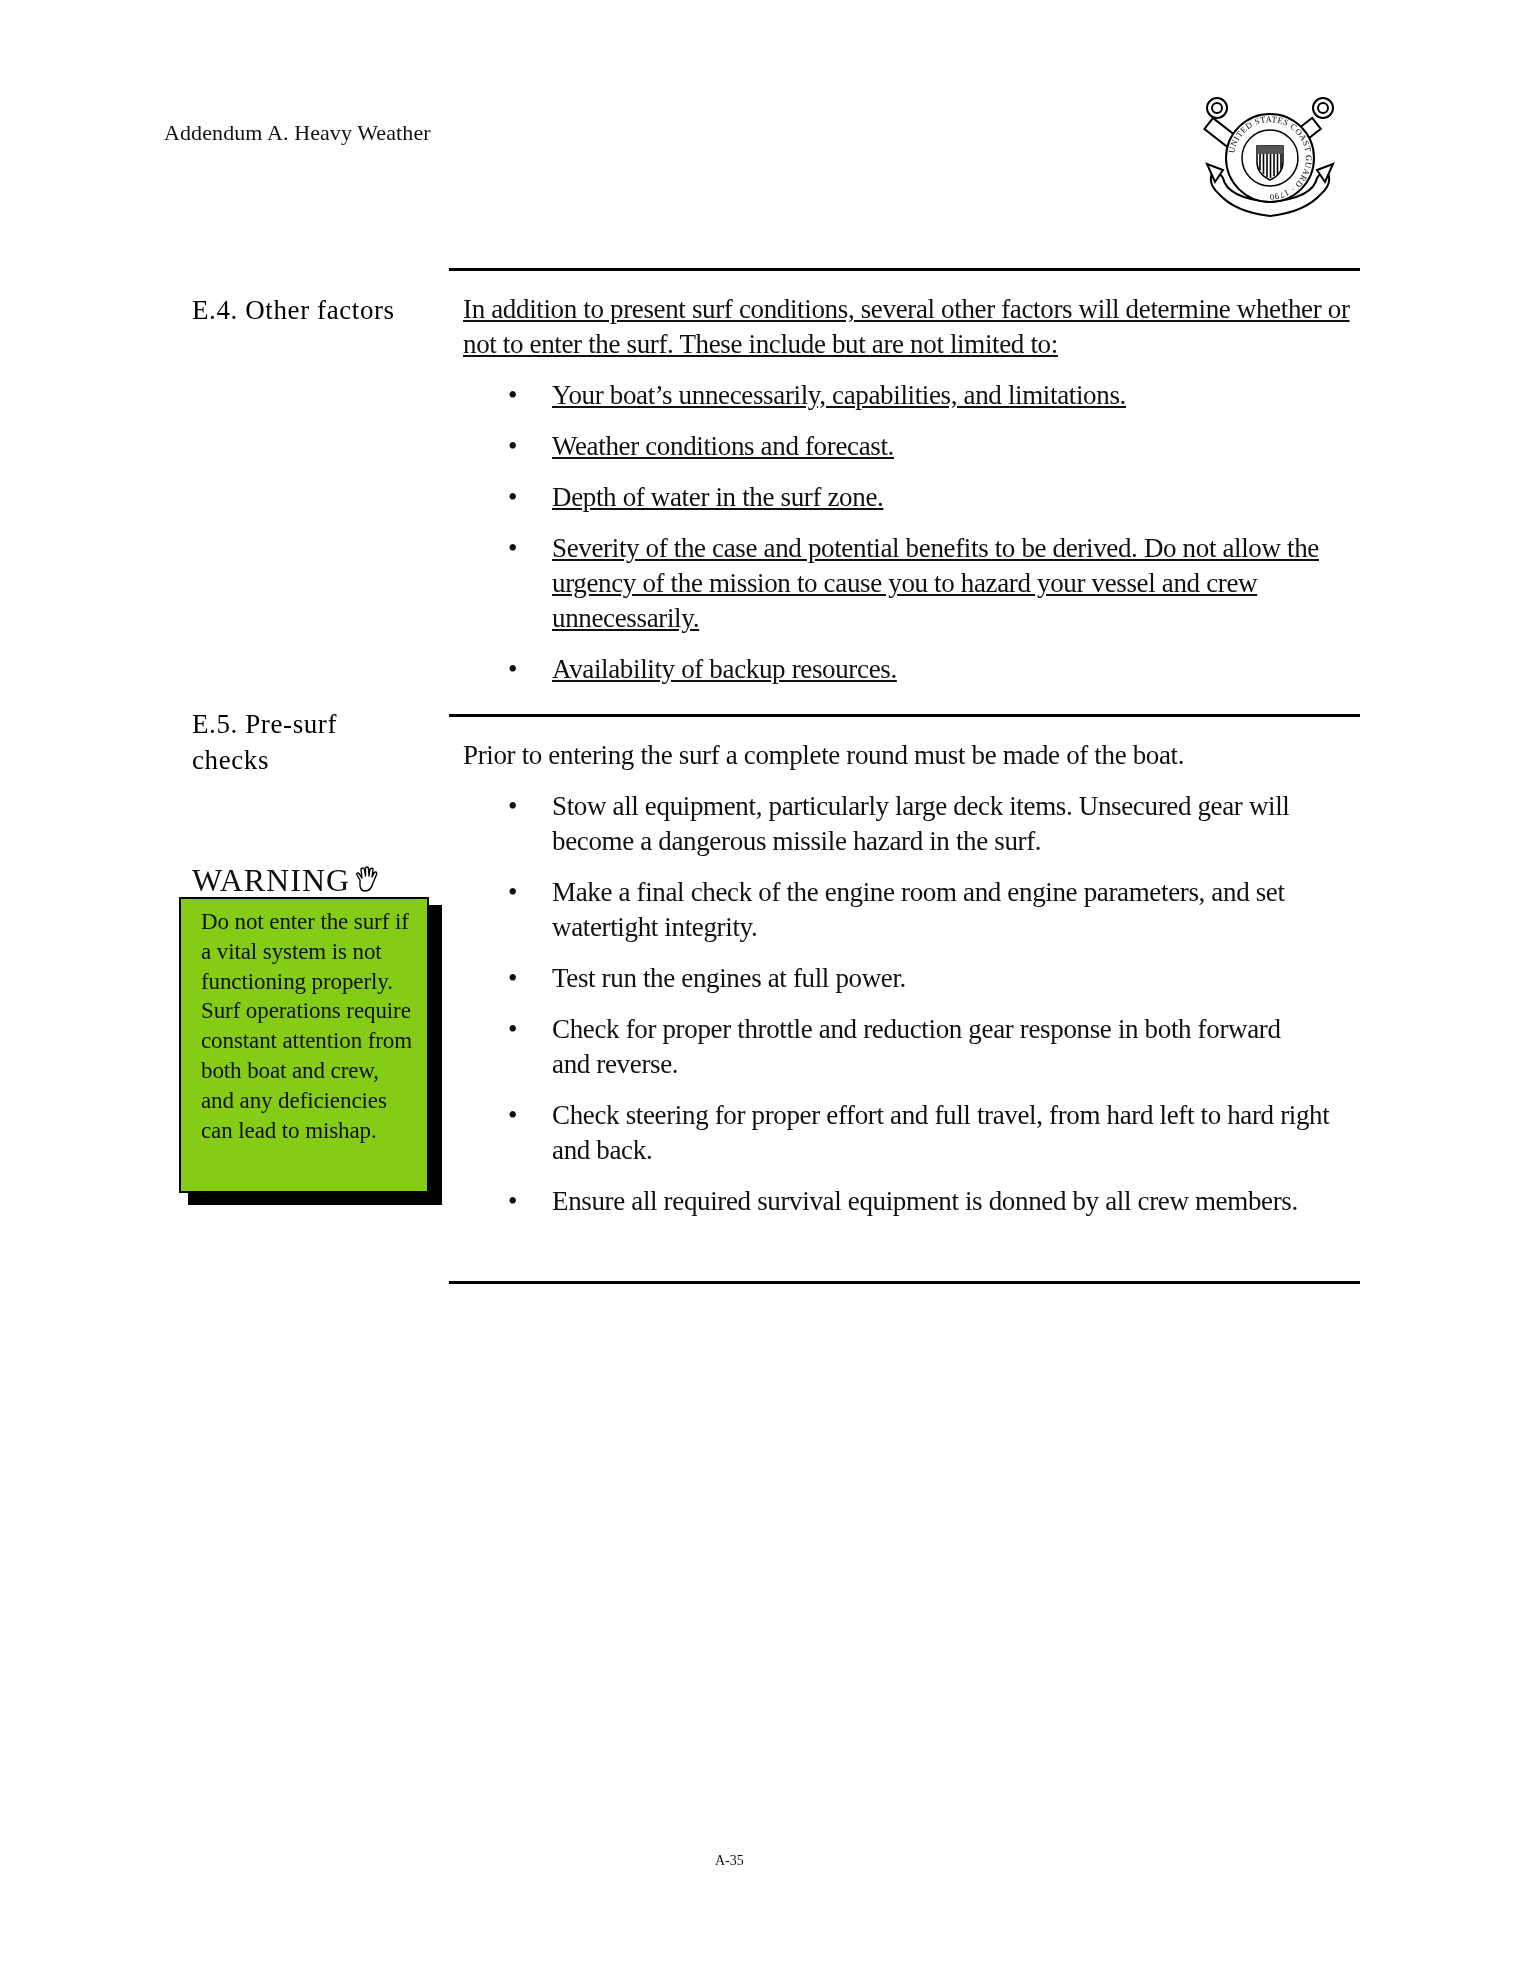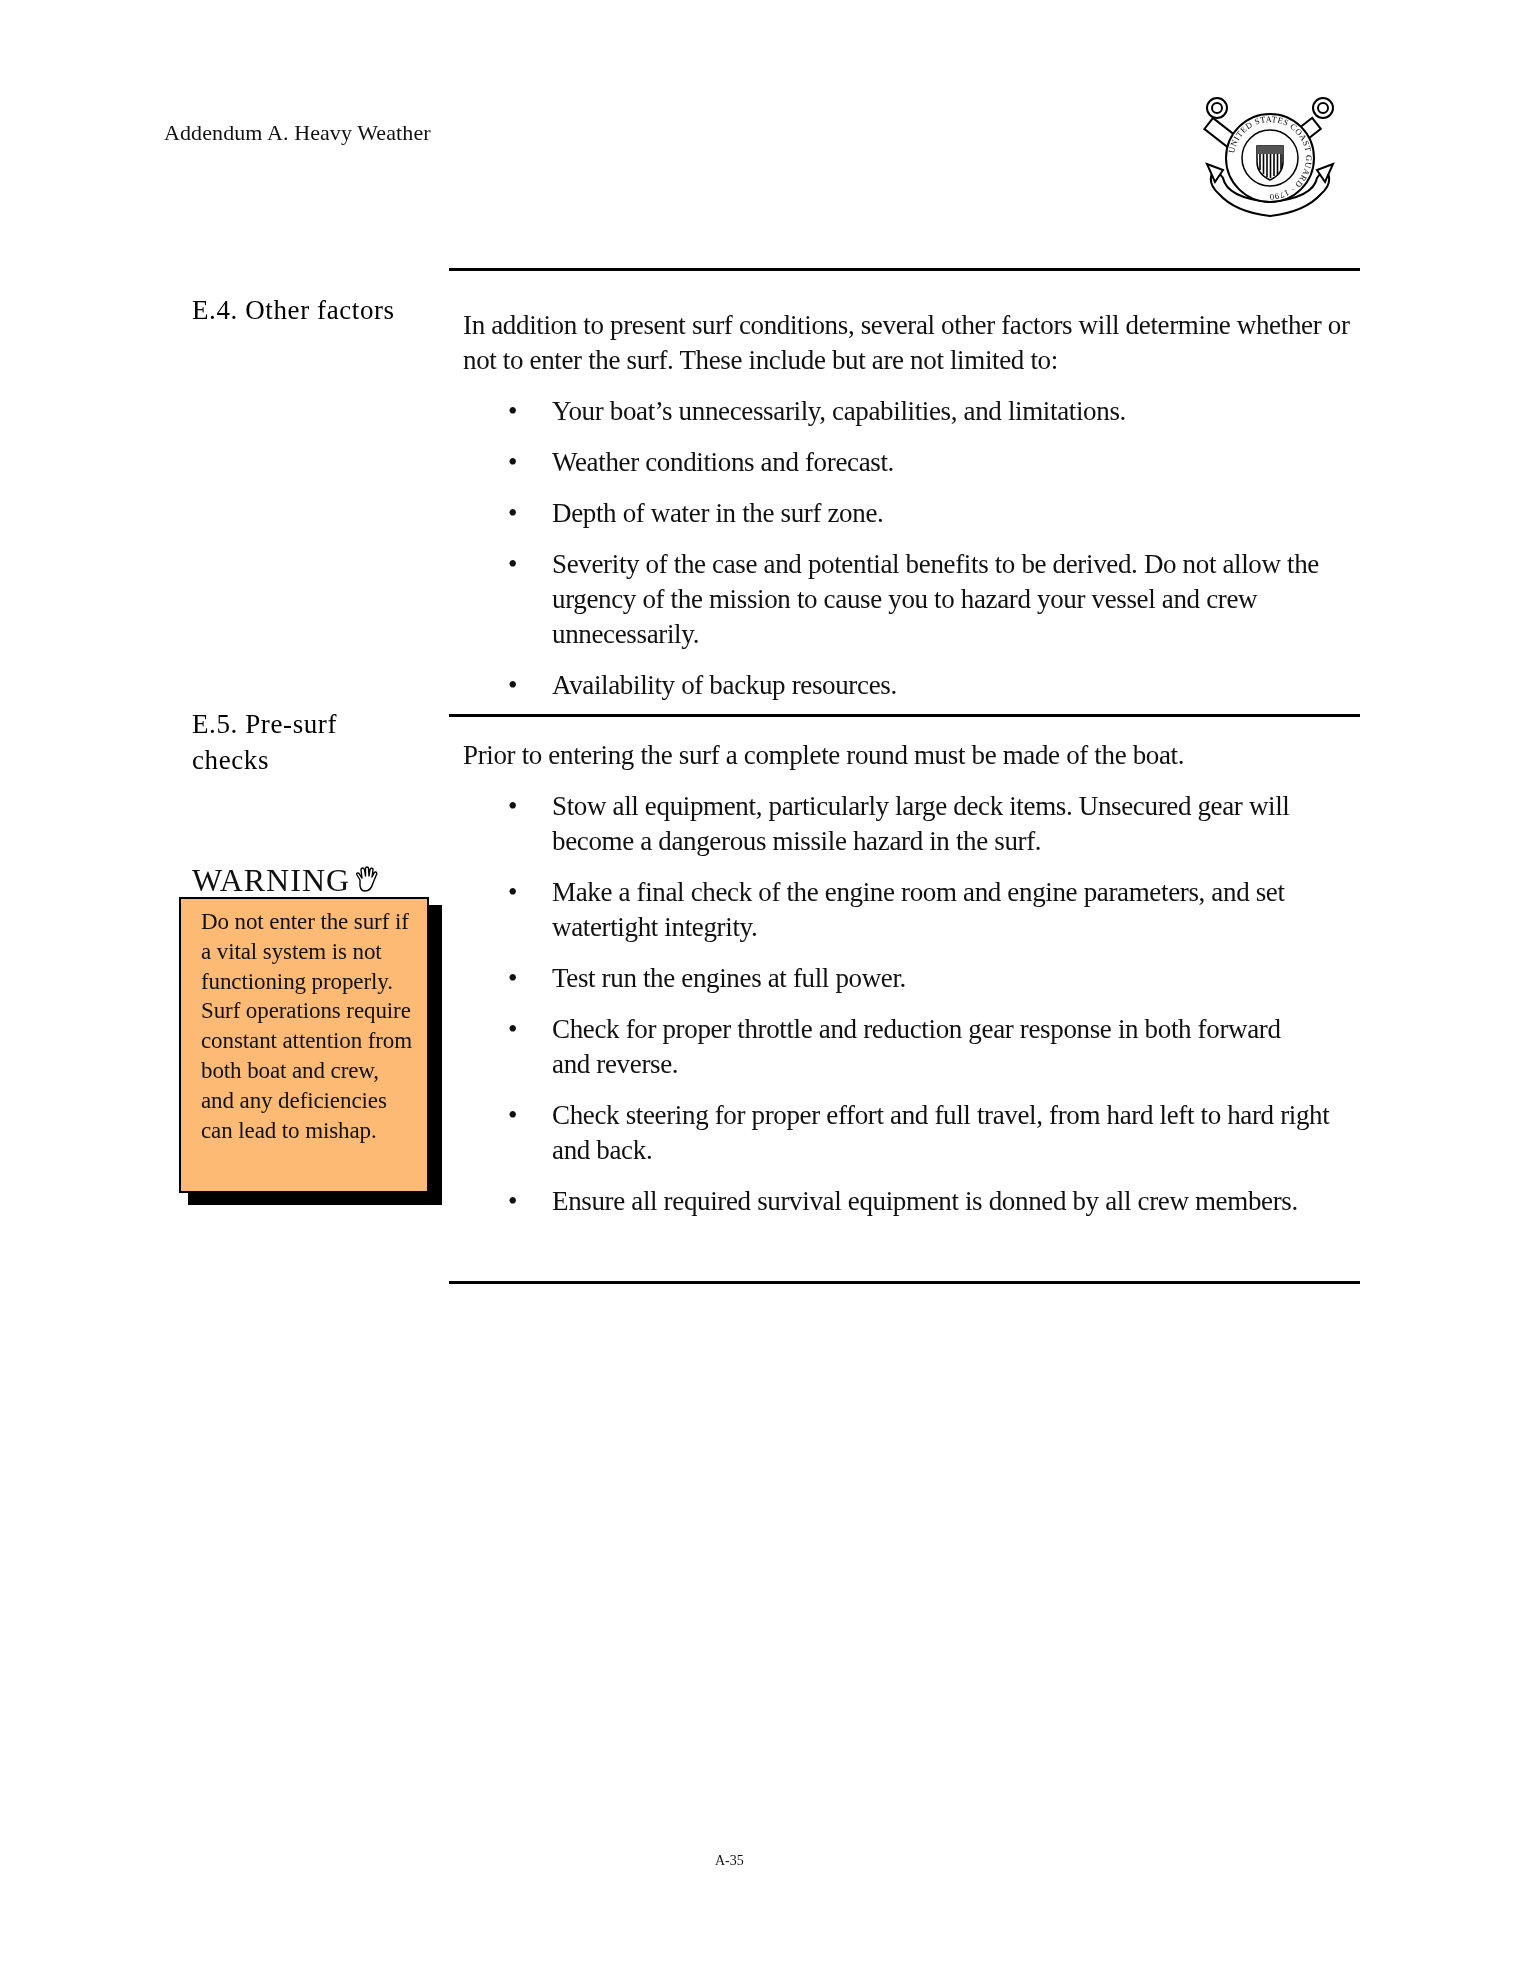--- a/index.html
+++ b/index.html
@@ -95,21 +95,21 @@
       height: 300px;
       background: #000;
     }
     .warning-box {
       position: absolute;
       left: 179px;
       top: 897px;
       width: 250px;
       height: 296px;
       border: 2px solid #000;
-      background: #fdba74;
+      background: #84cc16;
       box-sizing: border-box;
       padding: 8px 10px 0 20px;
       font-size: 23px;
       line-height: 29.8px;
       overflow: hidden;
       letter-spacing: -0.1px;
     }
     .page-number {
       position: absolute;
       left: 715px;
@@ -156,21 +156,21 @@
     <line x1="75.5" y1="64" x2="75.5" y2="88"></line>
     <line x1="79" y1="64" x2="79" y2="86"></line>
     <line x1="82.5" y1="64" x2="82.5" y2="84"></line>
     <line x1="86" y1="64" x2="86" y2="79"></line>
   </g>
 </svg>
 
 <div class="rule" style="top: 268px;"></div>
 
 <div class="section-label" style="top: 292px;">E.4.  Other factors</div>
-<div class="section-body" style="top: 308px;">
+<div class="section-body" style="top: 292px; text-decoration: underline;">
   <p class="intro">In addition to present surf conditions, several other factors will determine whether or not to enter the surf.  These include but are not limited to:</p>
   <ul class="bullets">
     <li class="bullet">
       <span class="bullet-dot">•</span>
       <span>Your boat’s unnecessarily, capabilities, and limitations.</span>
     </li>
     <li class="bullet">
       <span class="bullet-dot">•</span>
       <span>Weather conditions and forecast.</span>
     </li>

